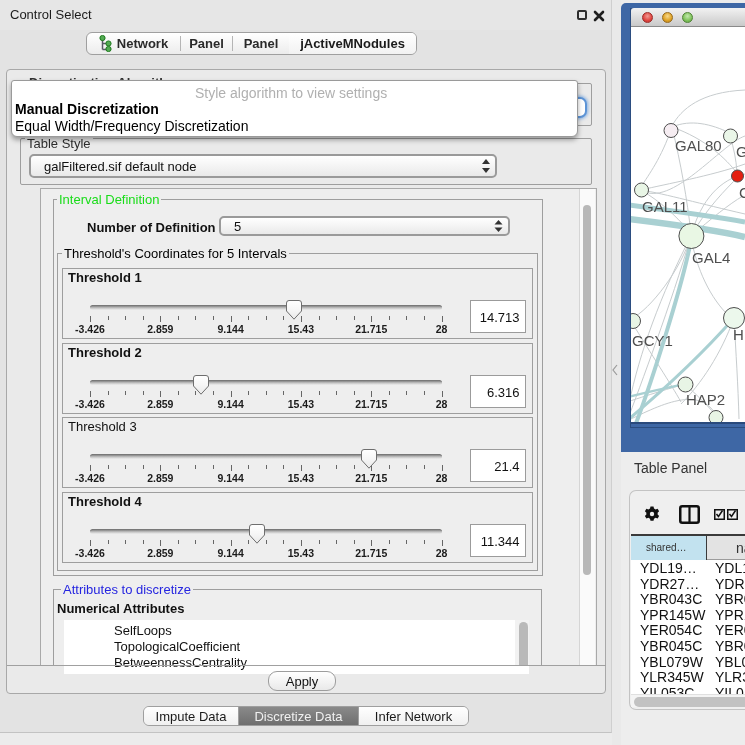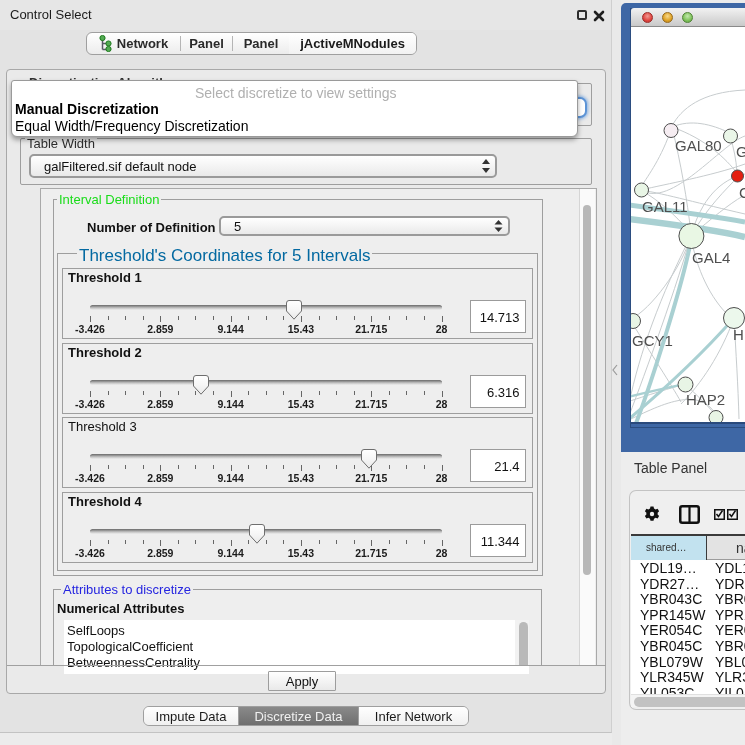--- a/index.html
+++ b/index.html
@@ -38,21 +38,21 @@
   </div>
 
   <div class="abs" style="left:6px; top:69px; width:600px; height:625px; background:#eaeaea; border:1px solid #a8a8a8; border-radius:4px;"></div>
 
   <div class="abs" style="left:20px; top:83px; width:572px; height:43px; border:1px solid #9e9e9e; border-radius:2px;"></div>
   <div class="abs" style="left:29px; top:75px; font-size:13px; font-weight:bold; color:#333; background:transparent;">Discretization Algorithm</div>
 
   <div class="abs" style="left:556px; top:97px; width:31px; height:21px; background:#fff; border:2px solid #5d94d6; border-radius:4px 7px 7px 4px; box-shadow:0 0 3px 1.5px rgba(90,150,220,0.55);"></div>
 
   <div class="abs" style="left:20px; top:138px; width:572px; height:47px; border:1px solid #9e9e9e; border-top:1px solid #9e9e9e; border-radius:2px;"></div>
-  <div class="abs" style="left:25px; top:136px; font-size:13px; color:#2e2e2e; background:#eaeaea; padding:0 2px;">Table Width</div>
+  <div class="abs" style="left:25px; top:136px; font-size:13px; color:#2e2e2e; background:#eaeaea; padding:0 2px;">Table Style</div>
 
   <div class="abs" style="left:29px; top:154px; width:468px; height:24px; background:linear-gradient(#ffffff,#f2f2f2 60%,#e9e9e9); border:2px solid #9a9a9a; border-radius:5px;">
     <div class="abs" style="left:13px; top:3px; font-size:13px; color:#111;">galFiltered.sif default node</div>
     <svg class="abs" style="right:4px; top:3px;" width="10" height="14" viewBox="0 0 10 14">
       <path d="M5 0 L9 5 L1 5 Z" fill="#333"></path>
       <path d="M5 14 L9 9 L1 9 Z" fill="#333"></path>
     </svg>
   </div>
 
   <div class="abs" style="left:40px; top:188px; width:557px; height:478px; border:1px solid #a9a9a9; background:#eeeeee; overflow:hidden;">
@@ -68,21 +68,21 @@
   <div class="abs" style="left:87px; top:220px; font-size:13px; font-weight:bold; color:#111;">Number of Definition</div>
   <div class="abs" style="left:219px; top:216px; width:291px; height:20px; background:linear-gradient(#ffffff,#f2f2f2 60%,#e9e9e9); border:2px solid #9a9a9a; border-radius:5px;">
     <div class="abs" style="left:13px; top:1px; font-size:13px; color:#111;">5</div>
     <svg class="abs" style="right:5px; top:2px;" width="9" height="12" viewBox="0 0 9 12">
       <path d="M4.5 0 L8.5 4.5 L0.5 4.5 Z" fill="#333"></path>
       <path d="M4.5 12 L8.5 7.5 L0.5 7.5 Z" fill="#333"></path>
     </svg>
   </div>
 
   <div class="abs" style="left:57px; top:253px; width:481px; height:318px; border:1px solid #9e9e9e;"></div>
-  <div class="abs" style="left:62px; top:246px; font-size:17px; color:#0369a1; background:#eeeeee; padding:0 2px;margin-left:15px;">Threshold's Coordinates for 5 Intervals</div>
+  <div class="abs" style="left:62px; top:246px; font-size:13px; color:#000000; background:#eeeeee; padding:0 2px;">Threshold's Coordinates for 5 Intervals</div>
 
   <div class="abs" style="left:62px; top:268px; width:471px; height:71px; border:1px solid #9e9e9e; background:#eeeeee;"></div>
   <div class="abs" style="left:68px; top:270px; font-size:13px; font-weight:bold; color:#111;">Threshold 1</div>
   <div class="abs" style="left:90px; top:305px; width:352px; height:4.5px; border-radius:2.5px; background:linear-gradient(#858585,#c0c0c0 45%,#eeeeee); border-top:1px solid #787878;"></div>
   <div class="abs" style="left:90.0px; top:316px; width:1px; height:6px; background:#666;"></div>
     <div class="abs" style="left:107.6px; top:316px; width:1px; height:3.5px; background:#666;"></div>
     <div class="abs" style="left:125.2px; top:316px; width:1px; height:3.5px; background:#666;"></div>
     <div class="abs" style="left:142.7px; top:316px; width:1px; height:3.5px; background:#666;"></div>
     <div class="abs" style="left:160.3px; top:316px; width:1px; height:6px; background:#666;"></div>
     <div class="abs" style="left:177.9px; top:316px; width:1px; height:3.5px; background:#666;"></div>
@@ -242,41 +242,41 @@
           <stop offset="1" stop-color="#e9e9e9"></stop>
         </linearGradient>
       </defs>
   </svg>
   <div class="abs" style="left:469.5px; top:524px; width:56px; height:33px; background:#fff; border:1px solid #9b9b9b; font-size:13px; color:#111; text-align:right; padding:8.5px 5px 0 0;">11.344</div>
 
   <div class="abs" style="left:53px; top:589px; width:489px; height:77px; border:1px solid #9e9e9e; border-bottom:none;"></div>
   <div class="abs" style="left:61px; top:582px; font-size:13px; color:#2525e0; background:#eeeeee; padding:0 2px;">Attributes to discretize</div>
   <div class="abs" style="left:57px; top:601px; font-size:13px; font-weight:bold; color:#111;">Numerical Attributes</div>
 
-  <div class="abs" style="left:64px; top:620px; width:465px; height:54px; background:#ffffff; overflow:hidden;">
+  <div class="abs" style="left:64px; top:620px; width:465px; height:54px; background:#ffffff; overflow:hidden;padding-left:47px;">
     <div style="padding:2.5px 0 0 3px; font-size:13px; color:#111; line-height:16.4px;">SelfLoops<br>TopologicalCoefficient<br>BetweennessCentrality</div>
     <div class="abs" style="right:0; top:0; width:14.5px; height:46px; background:#f2f2f2;">
       <div class="abs" style="left:4px; top:2px; width:9px; height:44px; background:#b9b9b9; border-radius:5px 5px 0 0;"></div>
     </div>
   </div>
 
   <div class="abs" style="left:7px; top:665px; width:599px; height:1px; background:#a0a0a0;"></div>
 
-  <div class="abs" style="left:268px; top:671px; width:68px; height:20px; background:linear-gradient(#ffffff,#e9e9e9); border:1px solid #9d9d9d; border-radius:1px; font-size:13px; color:#111; text-align:center; line-height:19px;">Apply</div>
+  <div class="abs" style="left:268px; top:671px; width:68px; height:20px; background:linear-gradient(#ffffff,#e9e9e9); border:1px solid #9d9d9d; border-radius:9px; font-size:13px; color:#111; text-align:center; line-height:19px;">Apply</div>
 
   <div class="abs" style="left:143px; top:706px; height:20px; display:flex; font-size:13px; border:1px solid #9f9f9f; border-radius:6px; overflow:hidden;">
     <div style="width:94px; display:flex; align-items:center; justify-content:center; color:#1a1a1a; background:linear-gradient(#ffffff,#f0f0f0);">Impute Data</div>
     <div style="width:1px; background:#9f9f9f;"></div>
     <div style="width:119px; display:flex; align-items:center; justify-content:center; color:#f0f0f0; background:linear-gradient(#8a8a8a,#6f6f6f);">Discretize Data</div>
     <div style="width:1px; background:#9f9f9f;"></div>
     <div style="width:109px; display:flex; align-items:center; justify-content:center; color:#1a1a1a; background:linear-gradient(#ffffff,#f0f0f0);">Infer Network</div>
   </div>
 
   <div class="abs" style="left:11px; top:80px; width:567px; height:57px; background:#ffffff; border:1px solid #9a9a9a; border-radius:3px 3px 6px 6px; box-shadow:0 3px 5px rgba(0,0,0,0.35); z-index:50;">
-    <div class="abs" style="left:183px; top:4px; font-size:14px; color:#b0b0b0;">Select discretize to view settings</div>
+    <div class="abs" style="left:183px; top:4px; font-size:14px; color:#b0b0b0;">Style algorithm to view settings</div>
     <div class="abs" style="left:3px; top:20px; font-size:14px; font-weight:bold; color:#000;">Manual Discretization</div>
     <div class="abs" style="left:3px; top:36.5px; font-size:14px; color:#000;">Equal Width/Frequency Discretization</div>
   </div>
 </div>
 
 <div class="abs" style="left:612px; top:0; width:9px; height:745px; background:#e9e9e9;"></div>
 <svg class="abs" style="left:611px; top:364px;" width="8" height="12" viewBox="0 0 8 12">
   <path d="M6 1 L2 6 L6 11" stroke="#9a9a9a" stroke-width="1.2" fill="none"></path>
 </svg>
 

